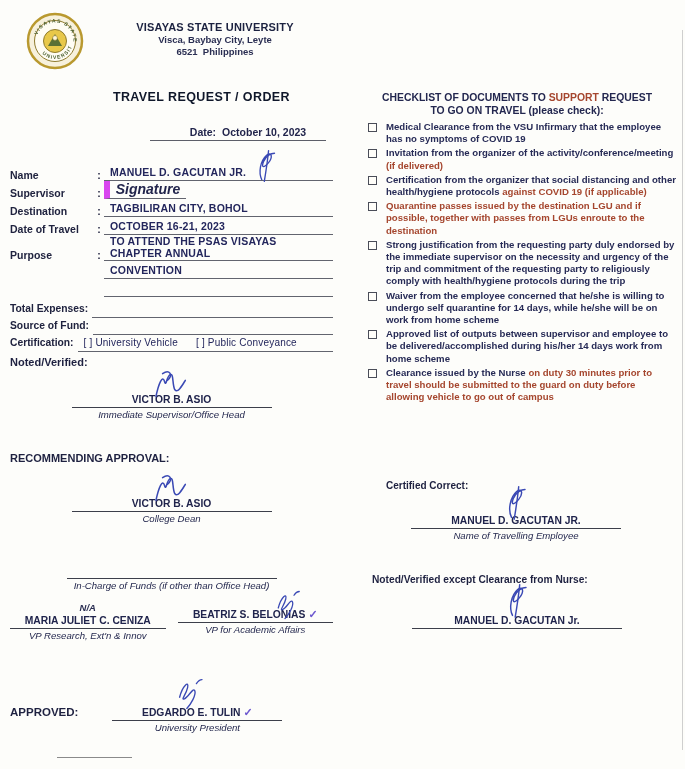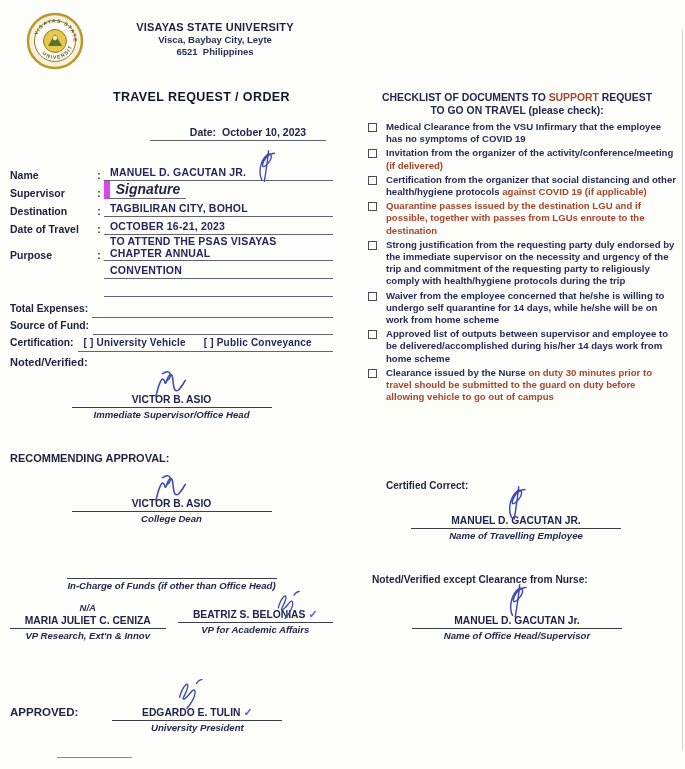--- a/index.html
+++ b/index.html
@@ -29,28 +29,28 @@
   .frow { display:flex; align-items:flex-end; min-height:18px; font-size:10.5px; }
   .flabel { width:84px; font-weight:700; color:#20233f; }
   .fcolon { width:10px; font-weight:700; color:#20233f; text-align:center; }
   .fvalue { flex:1; border-bottom:1px solid #62646e; padding:0 2px 1px 6px;
     position:relative; font-weight:700; color:#23265c; letter-spacing:.2px; min-height:13px; }
   .sigcell { width:76px; border-left:6px solid #d946ef; border-bottom:1px solid #62646e;
     text-align:center; font-style:italic; font-weight:700; font-size:14px; padding-bottom:1px; color:#22254c; }
   .spacer6 { height:6px; }
   .frow2 { display:flex; align-items:flex-start; min-height:17px; font-size:10.3px; }
   .flabel2 { font-weight:700; color:#20233f; padding-right:4px; white-space:nowrap; }
-  .trans-opts { display:flex; gap:18px; font-weight:700; font-size:10px; }
+  .trans-opts { display:flex; gap:18px; font-weight:400; font-size:10px; }
 
   
   .section-label { font-weight:700; font-size:11px; color:#1e2140; }
   .sigblock { position:relative; text-align:center; }
   .nameline { border-bottom:1.2px solid #3c3f4a; padding-bottom:1px;
     font-weight:700; font-size:10.3px; min-height:12px; color:#20244c; }
-  .sigtitle { font-style:italic; font-weight:700; font-size:9.6px; margin-top:1px; color:#24284e; }
+  .sigtitle { font-style:italic; font-weight:400; font-size:9.6px; margin-top:1px; color:#24284e; }
   .check { color:#6d59cf; font-weight:700; margin-left:3px; font-size:11px; }
   .sig-svg { position:absolute; pointer-events:none; }
   .na-note { font-style:italic; font-weight:600; font-size:9.5px; height:13px; color:#2a2e52; }
 
   .noted-block { position:absolute; left:10px; top:356px; width:323px; }
   .noted-block .sigblock { width:200px; margin:26px auto 0; }
   .recommend-block { position:absolute; left:10px; top:452px; width:323px; }
   .recommend-block .sigblock { width:200px; margin:34px auto 0; }
   .funds-block { position:absolute; left:10px; top:552px; width:323px; }
   .funds-block .sigblock { width:210px; margin:13px auto; }
@@ -325,20 +325,19 @@
   </div>
 
   <div class="nurse-block">
     <div class="section-label">Noted/Verified except Clearance from Nurse:</div>
     <div class="sigblock">
       <svg class="sig-svg" style="left:85px;top:-32px;" width="40" height="36" viewBox="0 0 40 40">
         <path d="M15 36 C11 28 13 14 21 7 C27 3 28 10 23 16 C18 22 14 23 17 15 C20 8 26 5 30 5" fill="none" stroke="#3a49b4" stroke-width="1.6" stroke-linecap="round"></path>
         <path d="M23 2 C22 12 20 26 18 38" fill="none" stroke="#3a49b4" stroke-width="1.6" stroke-linecap="round"></path>
       </svg>
       <div class="nameline"><span>MANUEL D. GACUTAN Jr.</span></div>
-      <div class="sigtitle">Name of Office Head/Supervisor</div>
     </div>
   </div>
 
   <div class="artifact-bottom"></div>
   <div class="artifact-right"></div>
 
 </div>
 
 </body></html>

